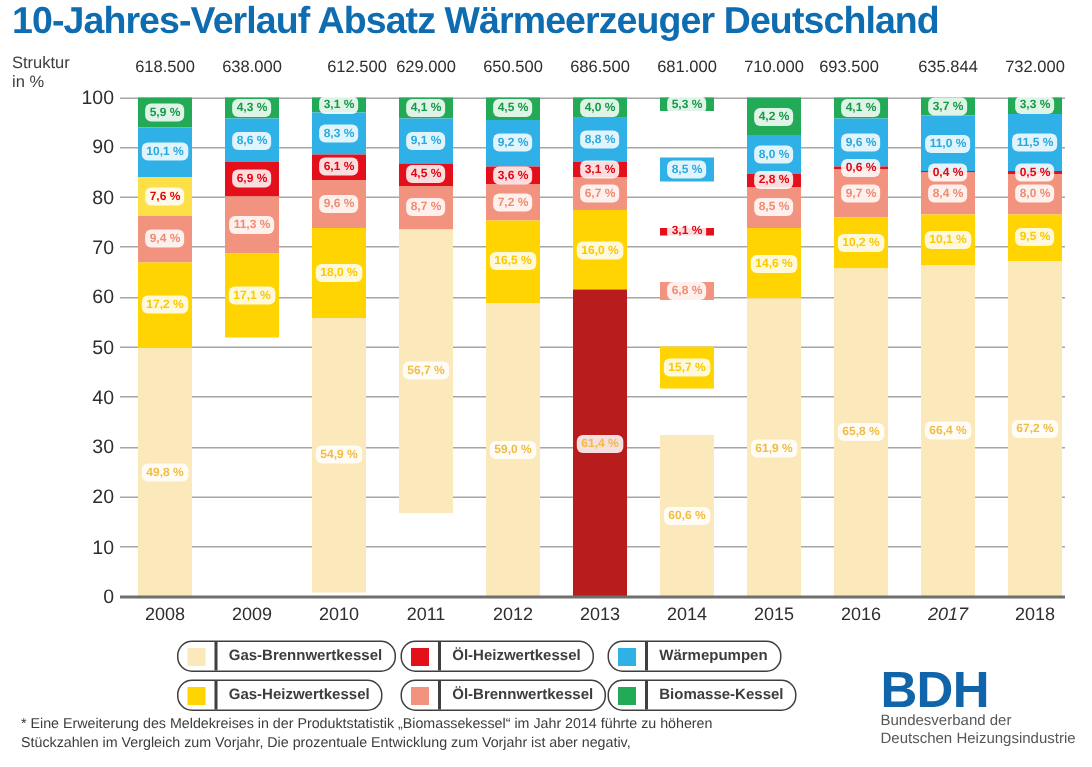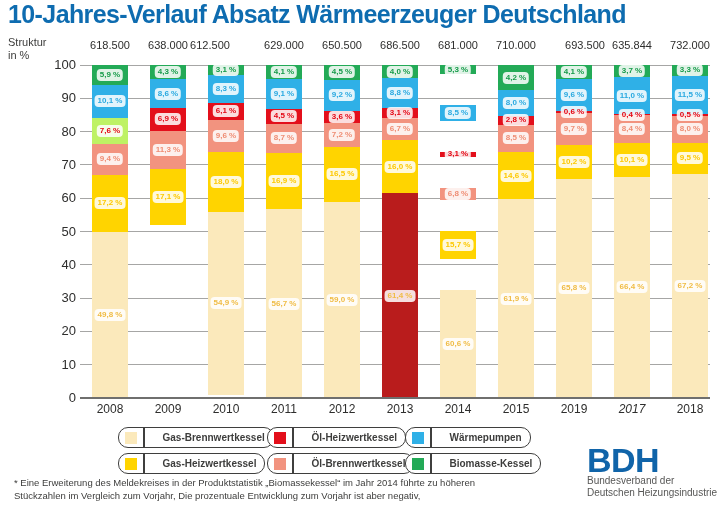--- a/index.html
+++ b/index.html
@@ -16,21 +16,21 @@
   .seg   {position:relative; width:100%;}
   .pill  {position:absolute; left:50%; top:50%; transform:translate(-50%,-50%);
           background:rgba(255,255,255,0.86); border-radius:4px; padding:1px 3px;
           font-size:8px; font-weight:bold; line-height:10px; white-space:nowrap; z-index:5;}
   .total {position:absolute; top:39px; width:60px; text-align:center; font-size:11px; color:#2e2e2d;}
   .year  {position:absolute; top:402px; width:60px; text-align:center; font-size:12px; color:#2e2e2d;}
   .lg-pill {position:absolute; height:21px; border:1.5px solid #3f3f3e; border-radius:10px;
             background:#fff; display:flex; align-items:center; box-sizing:border-box;}
   .lg-swatch {width:12px; height:12px; margin:0 6px; flex:none;}
   .lg-sep  {width:1.5px; align-self:stretch; background:#3f3f3e; flex:none;}
-  .lg-text {font-size:10px; font-weight:bold; color:#3d3d3c; padding:0 8px 0 18px; white-space:nowrap;}
+  .lg-text {font-size:10px; font-weight:bold; color:#3d3d3c; padding:0 8px 0 8px; white-space:nowrap;}
   .footnote {position:absolute; left:14px; top:476px; font-size:9.5px; line-height:13px; color:#3d3d3c;}
   .logo {position:absolute; left:578px; top:448px; display:flex; align-items:flex-end;}
   .logo-bar {width:3px; background:var(--logo-blue); margin-right:6px;}
   .logo-acronym {font-size:34px; font-weight:bold; color:var(--logo-blue); line-height:30px; margin-top:-3px; letter-spacing:-0.5px;}
   .logo-sub {font-size:10px; color:#575756; line-height:11.5px;}
 </style>
 </head>
 <body>
 
 <div class="canvas" style="--title-color: #0e6cb0; --logo-blue: #1064a9; --text-color: #3d3d3c;">
@@ -63,21 +63,21 @@
       <div class="grid" style="top: 65px;"></div>
       <div class="ylabel" style="left: 28px; top: 57px;">100</div>
       <div class="total" style="left: 80px;">618.500</div>
       <div class="bar" style="left: 92px;">
         <div class="seg" style="height: 19.647px; background: rgb(35, 170, 87);">
           <div class="pill" style="color: rgb(20, 154, 72);">5,9&nbsp;%</div>
         </div>
         <div class="seg" style="height: 33.633px; background: rgb(47, 176, 231);">
           <div class="pill" style="color: rgb(41, 169, 224);">10,1&nbsp;%</div>
         </div>
-        <div class="seg" style="height: 25.308px; background: #bef264;">
+        <div class="seg" style="height: 25.308px; background: #fde047;">
           <div class="pill" style="color: rgb(227, 6, 19);">7,6&nbsp;%</div>
         </div>
         <div class="seg" style="height: 31.302px; background: rgb(242, 147, 127);">
           <div class="pill" style="color: rgb(239, 141, 116);">9,4&nbsp;%</div>
         </div>
         <div class="seg" style="height: 57.276px; background: rgb(255, 212, 0);">
           <div class="pill" style="color: rgb(253, 200, 0);">17,2&nbsp;%</div>
         </div>
         <div class="seg" style="height: 165.834px; background: rgb(251, 233, 187);">
           <div class="pill" style="color: rgb(240, 188, 69);">49,8&nbsp;%</div>
@@ -96,21 +96,21 @@
           <div class="pill" style="color: rgb(227, 6, 19);">6,9&nbsp;%</div>
         </div>
         <div class="seg" style="height: 37.629px; background: rgb(242, 147, 127);">
           <div class="pill" style="color: rgb(239, 141, 116);">11,3&nbsp;%</div>
         </div>
         <div class="seg" style="height: 56.943px; background: rgb(255, 212, 0);">
           <div class="pill" style="color: rgb(253, 200, 0);">17,1&nbsp;%</div>
         </div>
       </div>
       <div class="year" style="left: 138px;">2009</div>
-      <div class="total" style="left: 180px;">612.500</div>
+      <div class="total" style="left: 208px;">612.500</div>
       <div class="bar" style="left: 208px;">
         <div class="seg" style="height: 10.323px; background: rgb(35, 170, 87);">
           <div class="pill" style="color: rgb(20, 154, 72);">3,1&nbsp;%</div>
         </div>
         <div class="seg" style="height: 27.639px; background: rgb(47, 176, 231);">
           <div class="pill" style="color: rgb(41, 169, 224);">8,3&nbsp;%</div>
         </div>
         <div class="seg" style="height: 17px; background: rgb(227, 15, 27);">
           <div class="pill" style="color: rgb(227, 6, 19);">6,1&nbsp;%</div>
         </div>
@@ -132,23 +132,20 @@
         </div>
         <div class="seg" style="height: 30.303px; background: rgb(47, 176, 231);">
           <div class="pill" style="color: rgb(41, 169, 224);">9,1&nbsp;%</div>
         </div>
         <div class="seg" style="height: 14.985px; background: rgb(227, 15, 27);">
           <div class="pill" style="color: rgb(227, 6, 19);">4,5&nbsp;%</div>
         </div>
         <div class="seg" style="height: 28.971px; background: rgb(242, 147, 127);">
           <div class="pill" style="color: rgb(239, 141, 116);">8,7&nbsp;%</div>
         </div>
-        <div class="seg" style="height: 56.277px; background: rgb(255, 212, 0);">
-          <div class="pill" style="color: rgb(253, 200, 0);">16,9&nbsp;%</div>
-        </div>
         <div class="seg" style="height: 188.811px; background: rgb(251, 233, 187);">
           <div class="pill" style="color: rgb(240, 188, 69);">56,7&nbsp;%</div>
         </div>
       </div>
       <div class="year" style="left: 254px;">2011</div>
       <div class="total" style="left: 312px;">650.500</div>
       <div class="bar" style="left: 324px;">
         <div class="seg" style="height: 14.985px; background: rgb(35, 170, 87);">
           <div class="pill" style="color: rgb(20, 154, 72);">4,5&nbsp;%</div>
         </div>
@@ -228,42 +225,42 @@
           <div class="pill" style="color: rgb(239, 141, 116);">8,5&nbsp;%</div>
         </div>
         <div class="seg" style="height: 48.618px; background: rgb(255, 212, 0);">
           <div class="pill" style="color: rgb(253, 200, 0);">14,6&nbsp;%</div>
         </div>
         <div class="seg" style="height: 206.127px; background: rgb(251, 233, 187);">
           <div class="pill" style="color: rgb(240, 188, 69);">61,9&nbsp;%</div>
         </div>
       </div>
       <div class="year" style="left: 486px;">2015</div>
-      <div class="total" style="left: 555px;">693.500</div>
+      <div class="total" style="left: 536px;">693.500</div>
       <div class="bar" style="left: 556px;">
         <div class="seg" style="height: 13.653px; background: rgb(35, 170, 87);">
           <div class="pill" style="color: rgb(20, 154, 72);">4,1&nbsp;%</div>
         </div>
         <div class="seg" style="height: 31.968px; background: rgb(47, 176, 231);">
           <div class="pill" style="color: rgb(41, 169, 224);">9,6&nbsp;%</div>
         </div>
         <div class="seg" style="height: 1.998px; background: rgb(227, 15, 27);">
           <div class="pill" style="color: rgb(227, 6, 19);">0,6&nbsp;%</div>
         </div>
         <div class="seg" style="height: 32.301px; background: rgb(242, 147, 127);">
           <div class="pill" style="color: rgb(239, 141, 116);">9,7&nbsp;%</div>
         </div>
         <div class="seg" style="height: 33.966px; background: rgb(255, 212, 0);">
           <div class="pill" style="color: rgb(253, 200, 0);">10,2&nbsp;%</div>
         </div>
         <div class="seg" style="height: 219.114px; background: rgb(251, 233, 187);">
           <div class="pill" style="color: rgb(240, 188, 69);">65,8&nbsp;%</div>
         </div>
       </div>
-      <div class="year" style="left: 544px;">2019</div>
+      <div class="year" style="left: 544px;">2016</div>
       <div class="total" style="left: 602px;">635.844</div>
       <div class="bar" style="left: 614px;">
         <div class="seg" style="height: 12.321px; background: rgb(35, 170, 87);">
           <div class="pill" style="color: rgb(20, 154, 72);">3,7&nbsp;%</div>
         </div>
         <div class="seg" style="height: 36.63px; background: rgb(47, 176, 231);">
           <div class="pill" style="color: rgb(41, 169, 224);">11,0&nbsp;%</div>
         </div>
         <div class="seg" style="height: 1.332px; background: rgb(227, 15, 27);">
           <div class="pill" style="color: rgb(227, 6, 19);">0,4&nbsp;%</div>

